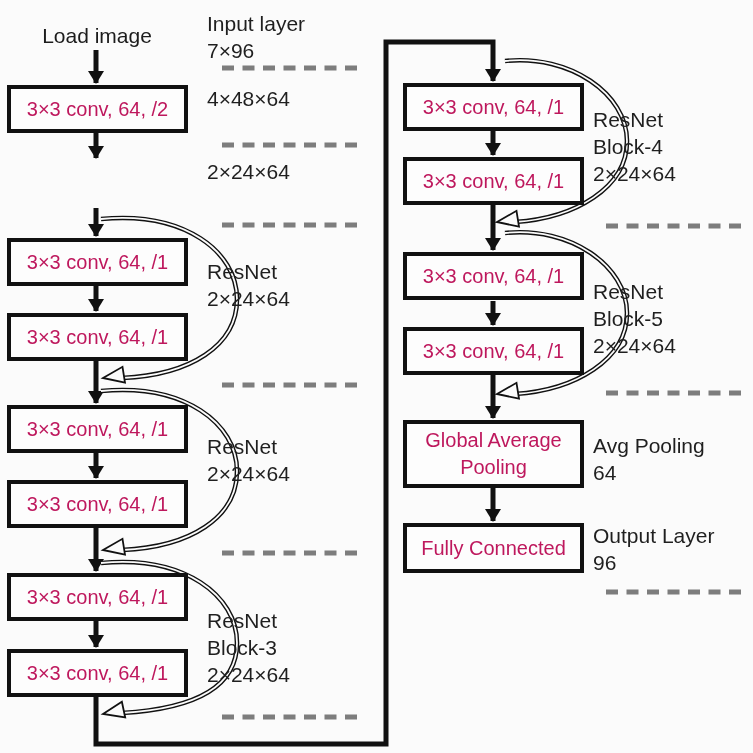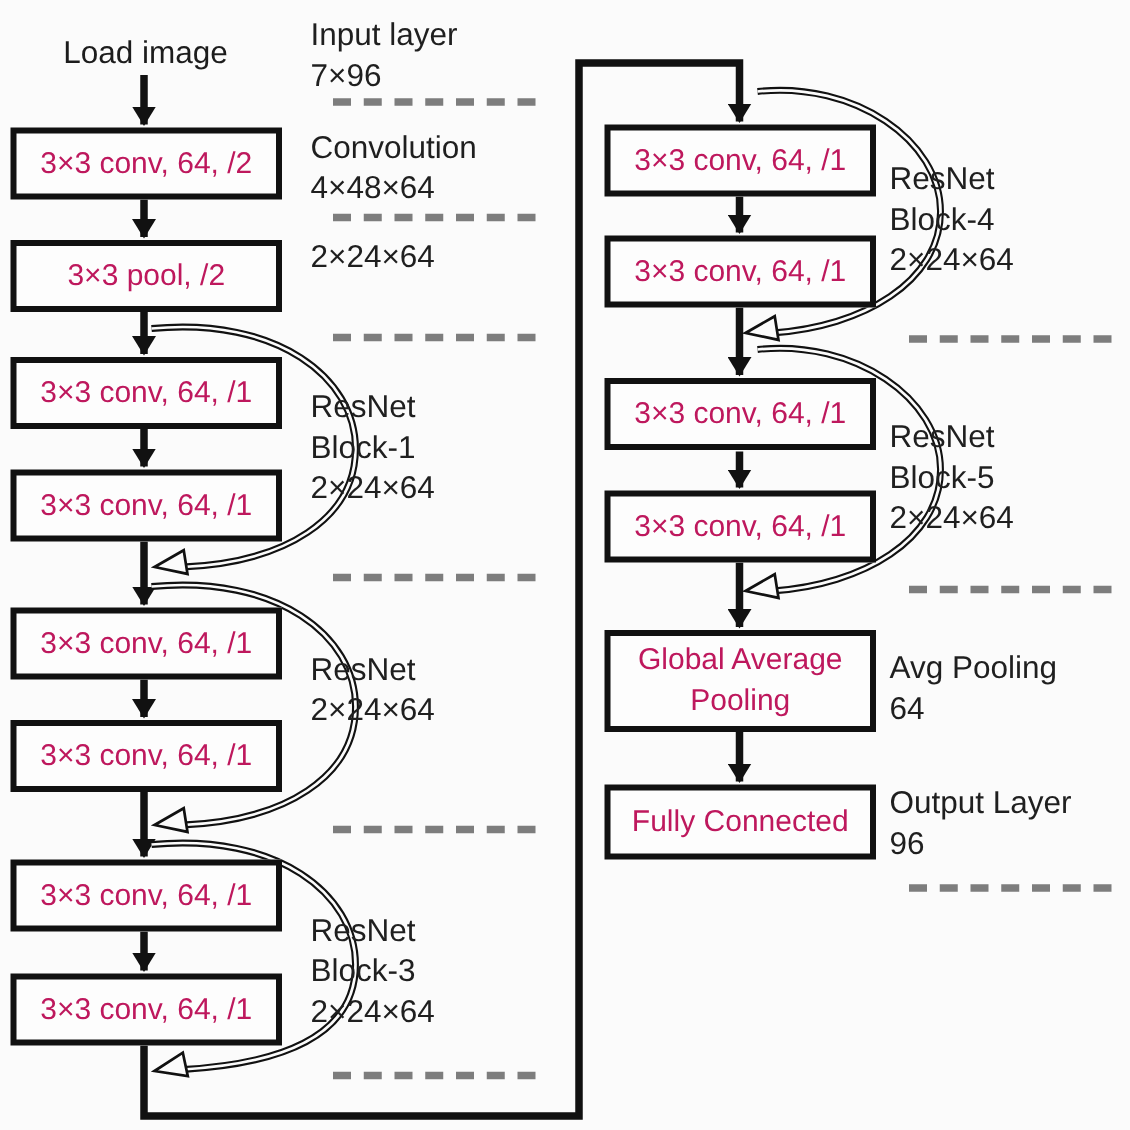--- a/index.html
+++ b/index.html
@@ -91,49 +91,46 @@
       <path transform="translate(103,550) rotate(-9)" d="M0 0 L21 -8 L21 8 Z"></path>
       <path transform="translate(103,714) rotate(-12)" d="M0 0 L21 -8 L21 8 Z"></path>
       <path transform="translate(497,222) rotate(-9)" d="M0 0 L21 -8 L21 8 Z"></path>
       <path transform="translate(497,394) rotate(-9)" d="M0 0 L21 -8 L21 8 Z"></path>
     </g>
   </svg>
 
   <div class="free-label">Load image</div>
 
   <div class="nbox bl" style="top:85px">3×3 conv, 64, /2</div>
-  <div class="nbox bl" style="top:160px">3×3 pool, /2</div>
   <div class="nbox bl" style="top:238px">3×3 conv, 64, /1</div>
   <div class="nbox bl" style="top:313px">3×3 conv, 64, /1</div>
   <div class="nbox bl" style="top:405px">3×3 conv, 64, /1</div>
   <div class="nbox bl" style="top:480px">3×3 conv, 64, /1</div>
   <div class="nbox bl" style="top:573px">3×3 conv, 64, /1</div>
   <div class="nbox bl" style="top:649px">3×3 conv, 64, /1</div>
 
   <div class="nbox br" style="top:83px">3×3 conv, 64, /1</div>
   <div class="nbox br" style="top:157px">3×3 conv, 64, /1</div>
   <div class="nbox br" style="top:252px">3×3 conv, 64, /1</div>
   <div class="nbox br" style="top:327px">3×3 conv, 64, /1</div>
   <div class="nbox br" style="top:523px;height:50px">Fully Connected</div>
   <div class="nbox br" style="top:420px;height:68px">Global Average Pooling</div>
 
   <div class="ann l" style="top:10px">
     <div>Input layer</div>
     <div>7×96</div>
   </div>
   <div class="ann l" style="top:85px">
-    <div>Convolution</div>
     <div>4×48×64</div>
   </div>
   <div class="ann l" style="top:158px">
     <div>2×24×64</div>
   </div>
   <div class="ann l" style="top:258px">
     <div>ResNet</div>
-    <div>Block-1</div>
     <div>2×24×64</div>
   </div>
   <div class="ann l" style="top:433px">
     <div>ResNet</div>
     <div>2×24×64</div>
   </div>
   <div class="ann l" style="top:607px">
     <div>ResNet</div>
     <div>Block-3</div>
     <div>2×24×64</div>

